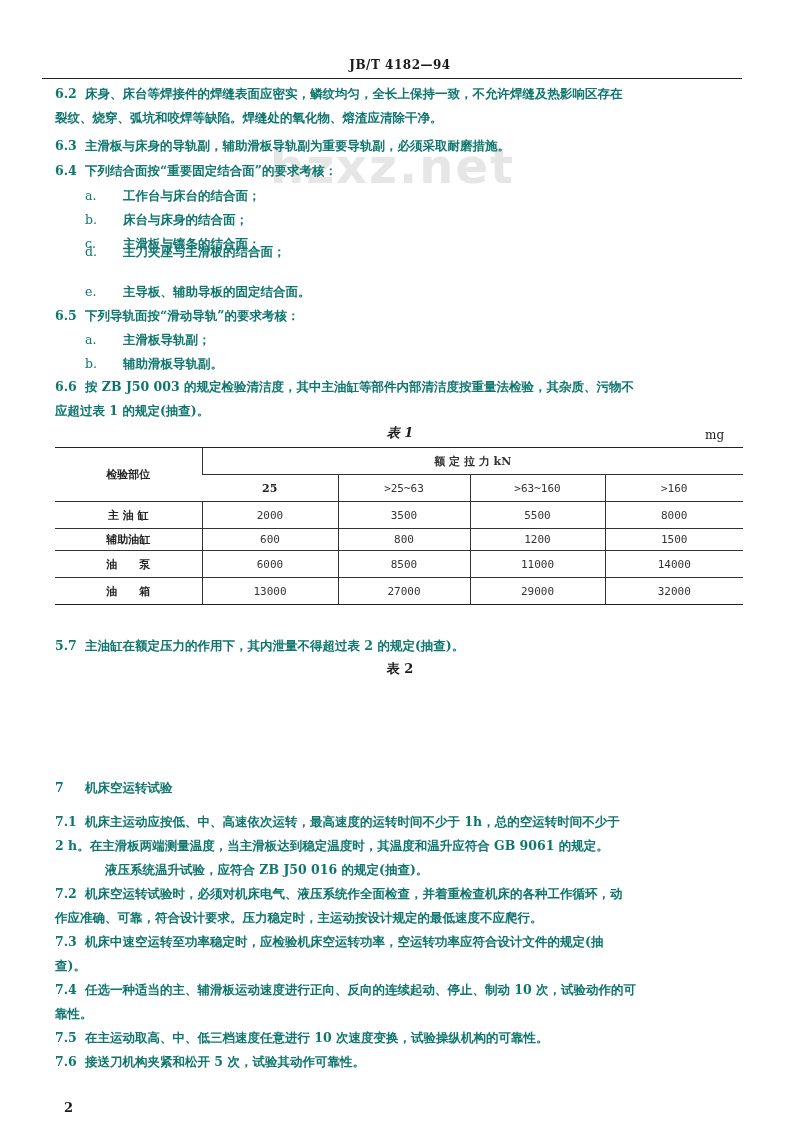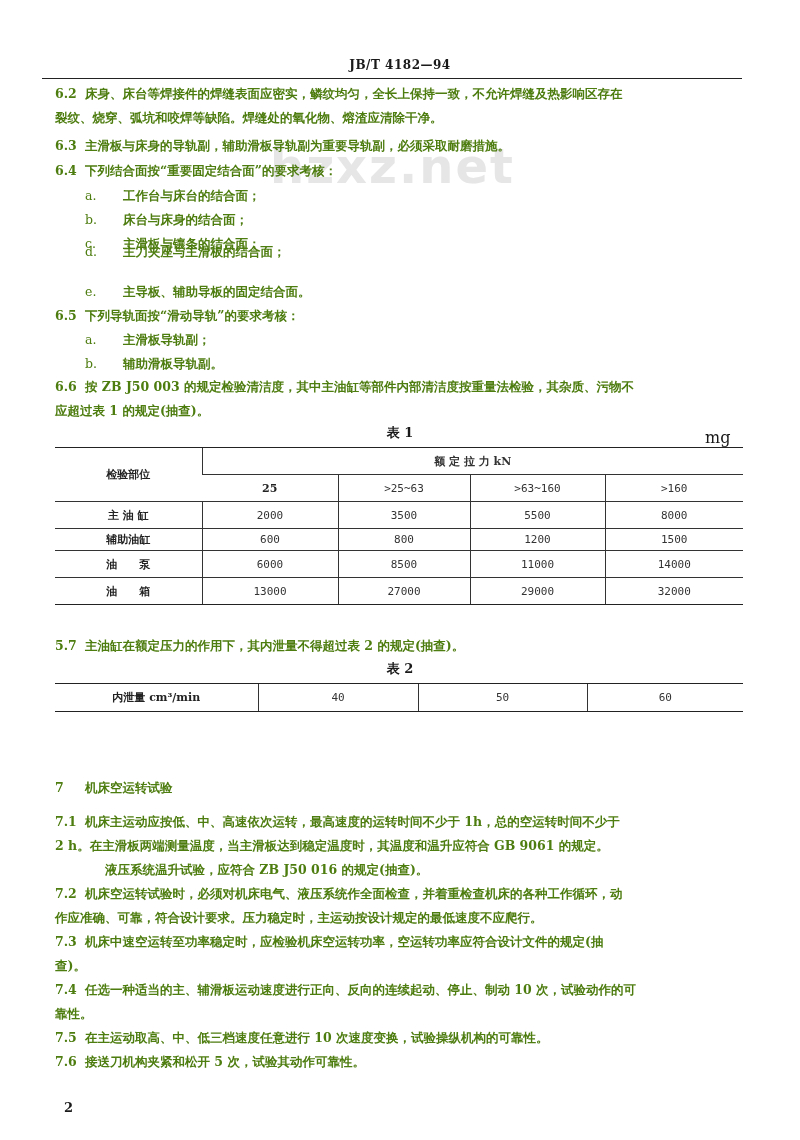--- a/index.html
+++ b/index.html
@@ -11,42 +11,42 @@
     }
     .abs { position: absolute; }
     .header-code {
       left: 0; width: 800px; top: 58px; text-align: center;
       font-weight: bold; font-size: 12px; letter-spacing: 0.5px;
       font-family: "DejaVu Serif", serif;
     }
     .header-rule { top: 78px; left: 42px; width: 700px; height: 0; border-top: 1.5px solid #222; }
     .line {
       left: 55px; width: 690px; line-height: 19px; white-space: nowrap;
-      font-size: 12.5px; font-weight: bold; color: #4d7c0f;
+      font-size: 12.5px; font-weight: bold; color: #0f766e;
     }
     .num { display: inline-block; width: 30px; }
     .item { left: 85px; }
     .item .lbl { display: inline-block; width: 38px; font-weight: normal; }
     .watermark {
       left: 270px; top: 138px; font-size: 48px; font-weight: bold;
       font-family: "DejaVu Sans", sans-serif; color: #e6e6e6; letter-spacing: 2px;
       z-index: 0;
     }
     .content { z-index: 1; }
     .caption { font-size: 13px; font-weight: bold; text-align: center; }
     table.doc { border-collapse: collapse; position: absolute; font-size: 11px; z-index: 1; }
     table.doc td {
       border-top: 1px solid #333; border-bottom: 1px solid #333;
       border-left: 1px solid #333; text-align: center; padding: 0;
       font-family: "DejaVu Sans Mono", monospace; color: #333;
     }
     table.doc td:first-child { border-left: none; font-family: "DejaVu Serif", serif; font-weight: bold; color: #222; }
     table.doc tr:first-child td { border-top: 1.5px solid #222; }
     table.doc tr:last-child td { border-bottom: 1.5px solid #222; }
-    .unit { font-size: 16px; font-family: "DejaVu Serif", serif; }
+    .unit { font-size: 12px; font-family: "DejaVu Serif", serif; }
     .pagenum { left: 64px; top: 1100px; font-size: 13px; font-weight: bold; }
   </style>
 </head>
 <body>
 
 <div class="abs header-code">JB/T 4182—94</div>
 <div class="abs header-rule"></div>
 
 <div class="abs watermark">hzxz.net</div>
 
@@ -62,21 +62,21 @@
 <div class="abs line item content" style="top:242px;"><span class="lbl">d.</span><span>主刀夹座与主滑板的结合面；</span></div>
 <div class="abs line item content" style="top:282px;"><span class="lbl">e.</span><span>主导板、辅助导板的固定结合面。</span></div>
 
 <div class="abs line content" style="top:306px;"><span class="num">6.5</span><span>下列导轨面按“滑动导轨”的要求考核：</span></div>
 <div class="abs line item content" style="top:330px;"><span class="lbl">a.</span><span>主滑板导轨副；</span></div>
 <div class="abs line item content" style="top:354px;"><span class="lbl">b.</span><span>辅助滑板导轨副。</span></div>
 
 <div class="abs line content" style="top:377px;"><span class="num">6.6</span><span>按 ZB J50 003 的规定检验清洁度，其中主油缸等部件内部清洁度按重量法检验，其杂质、污物不</span></div>
 <div class="abs line content" style="top:401px;">应超过表 1 的规定(抽查)。</div>
 
-<div class="abs caption content" style="left:370px; width:60px; top:424px;">表 1</div>
+<div class="abs caption content" style="left:370px; width:60px; top:424px;font-style:italic;">表 1</div>
 <div class="abs unit content" style="left:705px; top:428px;">mg</div>
 
 <table class="doc" style="left:55px; top:447px; width:688px;">
   <colgroup>
       <col style="width:147px">
       <col style="width:136px">
       <col style="width:132px">
       <col style="width:135px">
       <col style="width:138px">
     </colgroup>
@@ -127,26 +127,20 @@
 <div class="abs caption content" style="left:370px; width:60px; top:660px;">表 2</div>
 
 <table class="doc" style="left:55px; top:683px; width:688px;">
   <colgroup>
       <col style="width:203px">
       <col style="width:160px">
       <col style="width:169px">
       <col style="width:156px">
     </colgroup>
   <tbody>
-  <tr style="height:28px;">
-    <td>内泄量   cm³/min</td>
-    <td>40</td>
-    <td>50</td>
-    <td>60</td>
-  </tr>
 </tbody>
   </table>
 
 <div class="abs line content" style="top:778px;"><span class="num">7</span><span>机床空运转试验</span></div>
 
 <div class="abs line content" style="top:812px;"><span class="num">7.1</span><span>机床主运动应按低、中、高速依次运转，最高速度的运转时间不少于 1h，总的空运转时间不少于</span></div>
 <div class="abs line content" style="top:836px;">2 h。在主滑板两端测量温度，当主滑板达到稳定温度时，其温度和温升应符合 GB 9061 的规定。</div>
 <div class="abs line content" style="top:860px; left:88px;margin-left:17px;">液压系统温升试验，应符合 ZB J50 016 的规定(抽查)。</div>
 
 <div class="abs line content" style="top:884px;"><span class="num">7.2</span><span>机床空运转试验时，必须对机床电气、液压系统作全面检查，并着重检查机床的各种工作循环，动</span></div>

